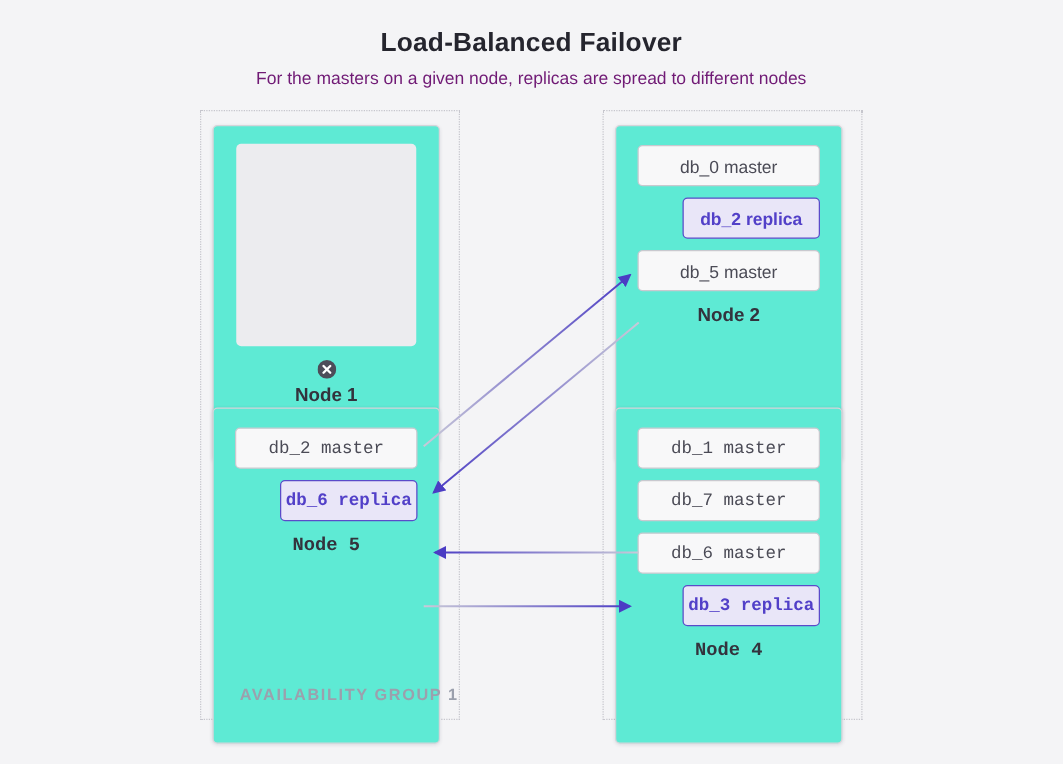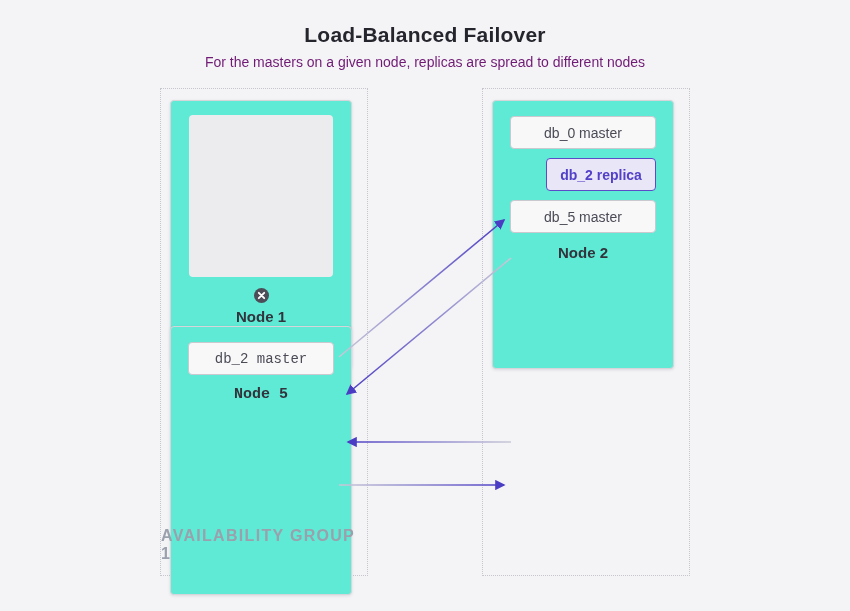--- a/index.html
+++ b/index.html
@@ -39,22 +39,22 @@
   .failed-placeholder {
     height:162px; margin:-1px 1px 0; background:#ececef; border-radius:4px;
   }
   .node-label {
     margin-top:11px; display:flex; align-items:center; justify-content:center; gap:5px;
     font-size:15px; font-weight:600; color:#33333d; text-align:center;flex-direction:column;
   }
   .x-icon { display:inline-flex; line-height:0; }
 
   .group-label {
-    position:absolute; bottom:12px; left:0; width:100%; text-align:left;
-    font-size:16px; font-weight:700; letter-spacing:1.3px; color:#9ba0ad;
+    position:absolute; bottom:12px; left:0; width:100%; text-align:right;
+    font-size:13px; font-weight:700; letter-spacing:1.3px; color:#9ba0ad;
   }
 
   .arrows-overlay { position:absolute; left:0; top:0; pointer-events:none; }
 </style>
 </head>
 <body>
 
 <div class="canvas">
 
   <div class="header">
@@ -73,20 +73,23 @@
           </svg>
         </span>
         <span>Node 1</span>
       </div>
     </div>
 
     <div class="node-card pos-bottom">
       <div class="db-box master">
           <span>db_2 master</span>
         </div>
+      <div class="db-box replica">
+          <span>db_6 replica</span>
+        </div>
       <div class="node-label">
         <span>Node 5</span>
       </div>
     </div>
 
     <div class="group-label">AVAILABILITY GROUP 1</div>
   </section>
 
   <section class="group group-2">
     <div class="node-card pos-top">
@@ -97,20 +100,37 @@
           <span>db_2 replica</span>
         </div>
       <div class="db-box master">
           <span>db_5 master</span>
         </div>
       <div class="node-label">
         <span>Node 2</span>
       </div>
     </div>
 
+    <div class="node-card pos-bottom">
+      <div class="db-box master">
+          <span>db_1 master</span>
+        </div>
+      <div class="db-box master">
+          <span>db_7 master</span>
+        </div>
+      <div class="db-box master">
+          <span>db_6 master</span>
+        </div>
+      <div class="db-box replica">
+          <span>db_3 replica</span>
+        </div>
+      <div class="node-label">
+        <span>Node 4</span>
+      </div>
+    </div>
 
   </section>
 
   <svg class="arrows-overlay" width="850" height="611" viewBox="0 0 850 611">
     <defs>
       <marker id="arrowhead" viewBox="0 0 10 10" refX="8.5" refY="5" markerWidth="6.5" markerHeight="6.5" orient="auto">
         <path d="M0,0 L10,5 L0,10 z" fill="#4b3cc4"></path>
       </marker>
       <linearGradient id="grad-db2" gradientUnits="userSpaceOnUse" x1="339" y1="357" x2="504" y2="220">
         <stop offset="0" stop-color="#c9c9d8"></stop>

